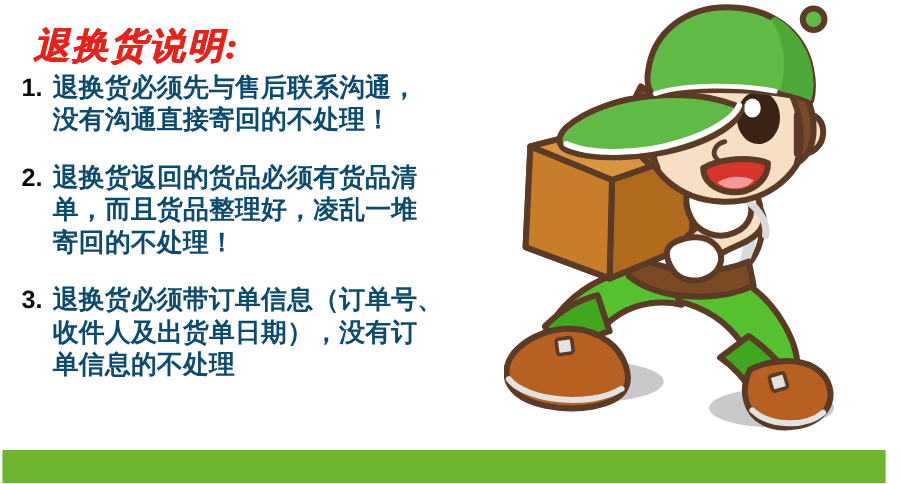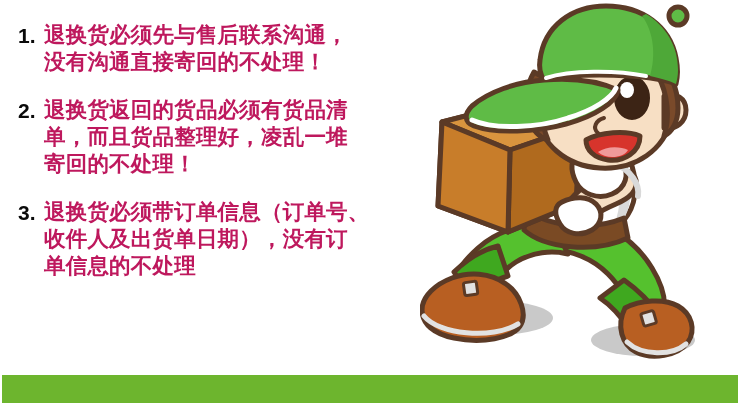--- a/index.html
+++ b/index.html
@@ -51,21 +51,21 @@
     font-family: "Liberation Sans", "DejaVu Sans", sans-serif;
     font-weight: bold;
     font-size: 21px;
     line-height: 27px;
     width: 26px;
     text-align: left;
   }
 
   .item-text {
     flex: 1 1 auto;
-    color: #be185d;
+    color: #0c4a6e;
     font-family: "Liberation Sans", "DejaVu Sans", sans-serif;
     font-weight: bold;
     font-size: 21.5px;
     line-height: 27px;
     letter-spacing: 0.2px;
     white-space: pre-line;
     text-rendering: optimizeLegibility;
   }
 
   
@@ -88,20 +88,21 @@
     background: #6DB52E;
   }
 </style>
 </head>
 <body>
 
 <div id="banner">
 
   <div id="text-column">
 
+    <div id="policy-title">退换货说明:</div>
 
     <div class="policy-item">
       <div class="item-number">1.</div>
       <div class="item-text">退换货必须先与售后联系沟通，
 没有沟通直接寄回的不处理！</div>
     </div>
 
     <div class="policy-item">
       <div class="item-number">2.</div>
       <div class="item-text">退换货返回的货品必须有货品清

